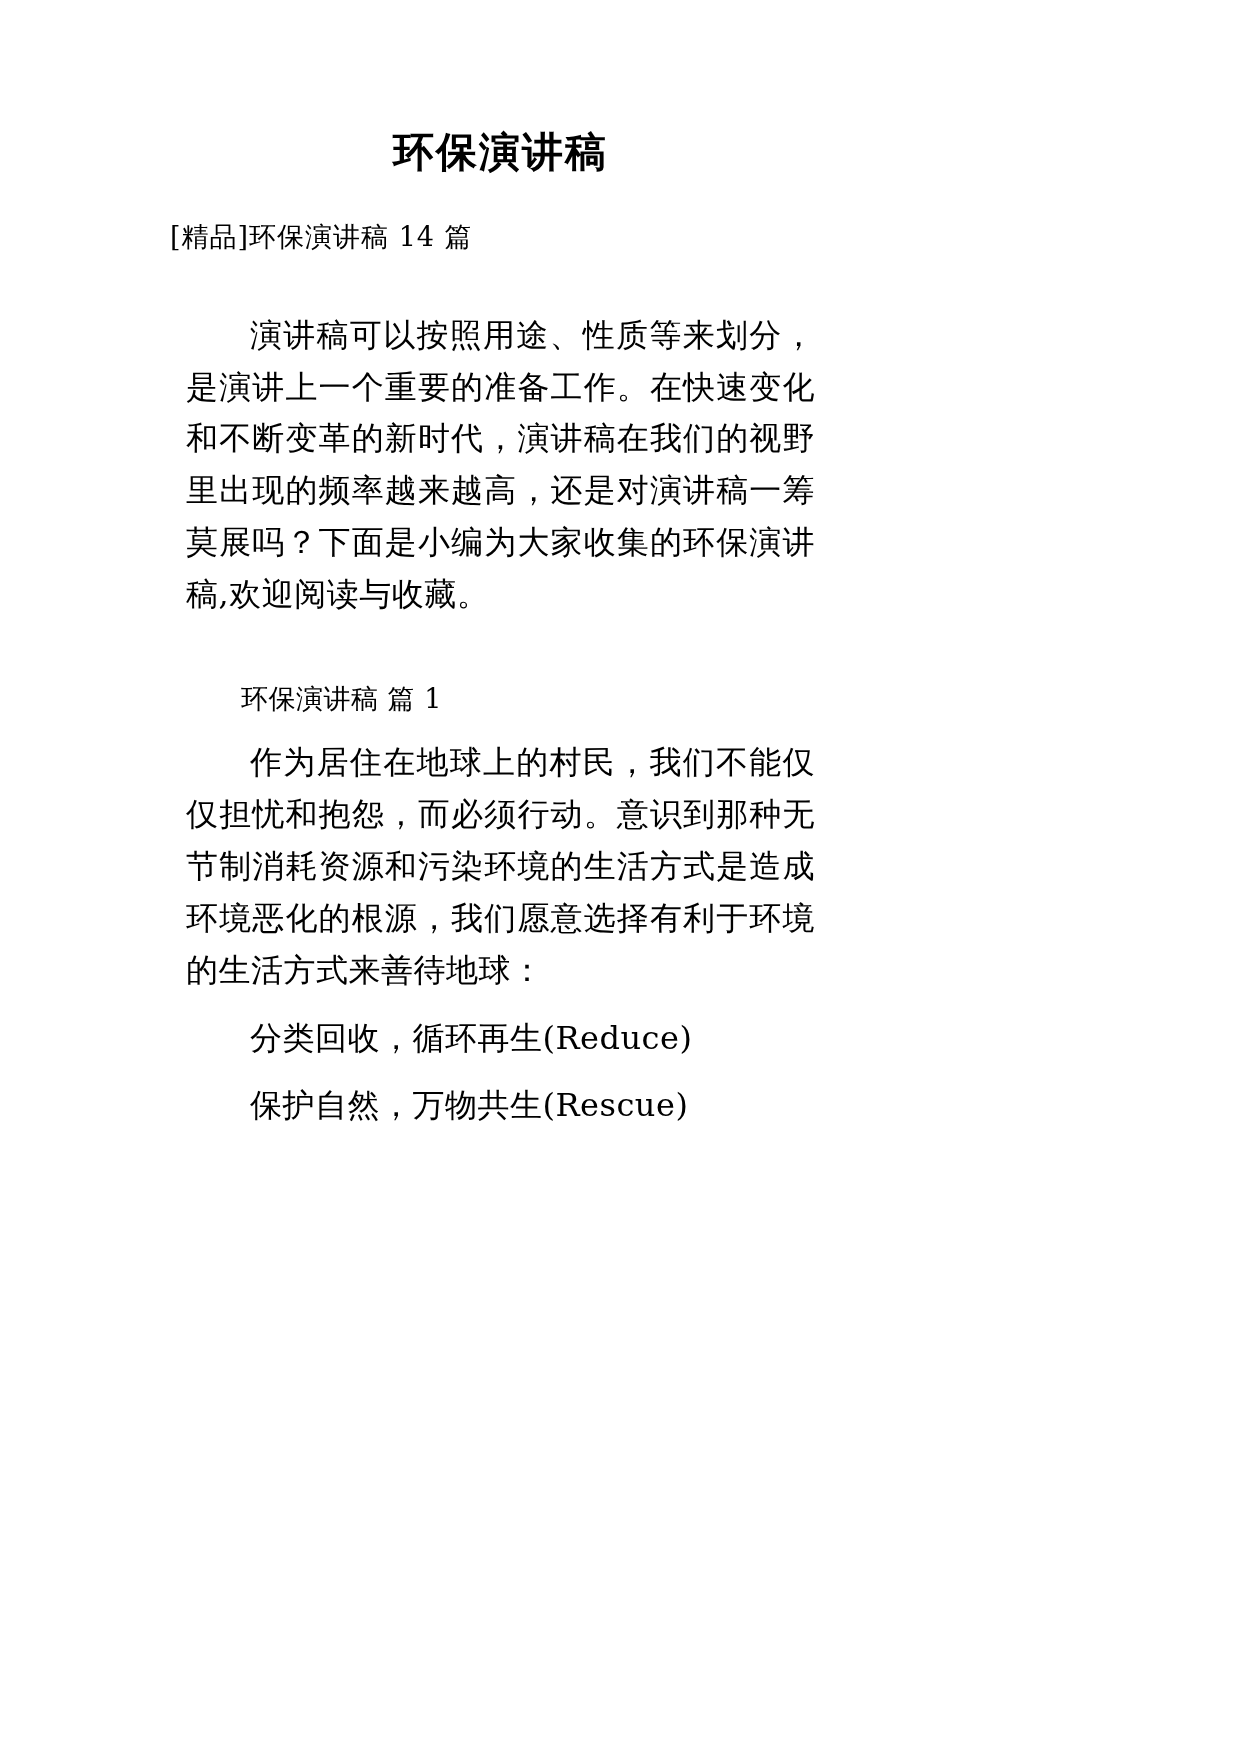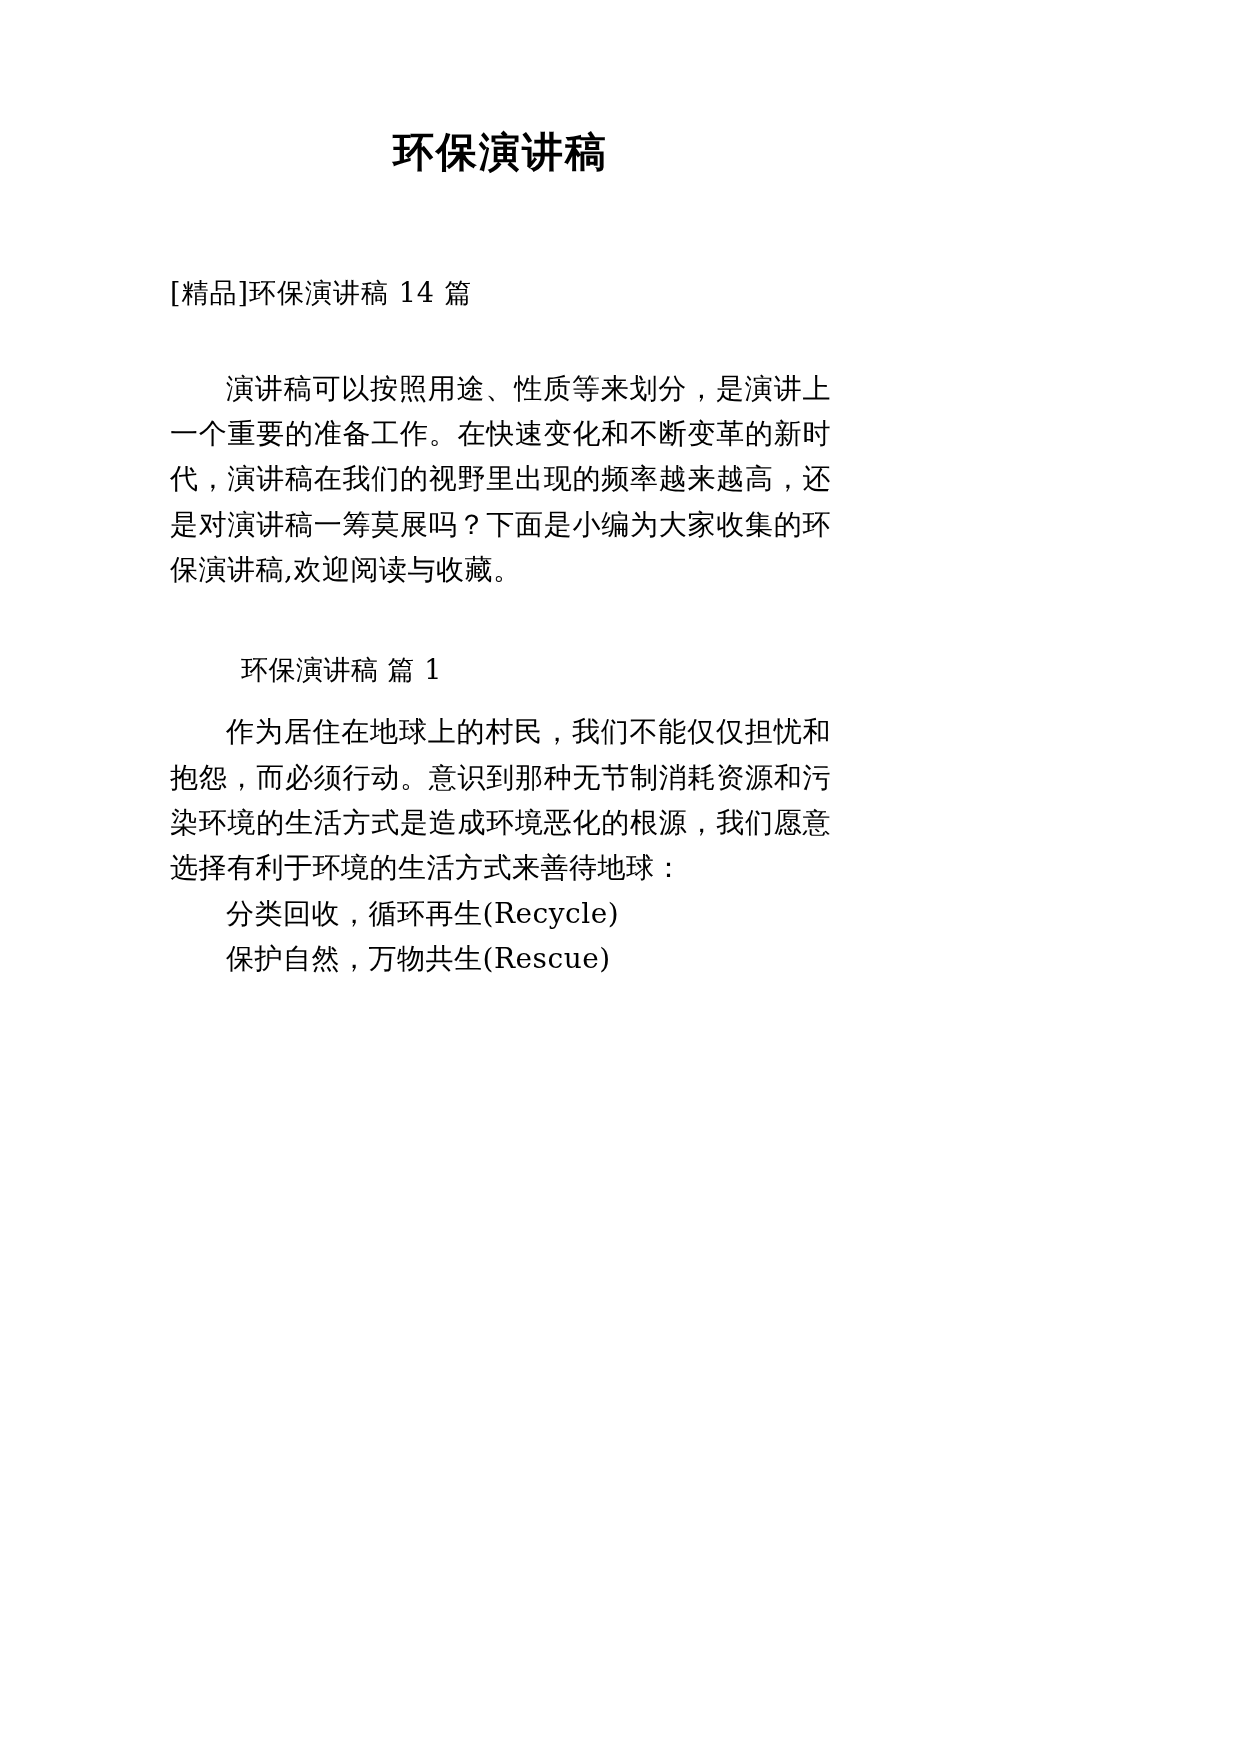--- a/index.html
+++ b/index.html
@@ -28,28 +28,28 @@
     font-weight: bold;
     font-size: 41px;
     letter-spacing: 2px;
     margin: 0;
     padding-top: 128px;
     line-height: 1.2;
   }
   .subtitle {
     font-size: 27px;
     line-height: 1.5;
-    margin-top: 96px;
+    margin-top: 40px;
     letter-spacing: 1px;
   }
   .para {
-    font-size: 28px;
+    font-size: 32px;
     line-height: 1.62;
     letter-spacing: 0.5px;
-    margin: 0;
+    margin: 16px;
     text-align: justify;
     text-justify: inter-ideograph;
   }
   .para.indent {
     text-indent: 2em;
   }
   .block-intro {
     margin-top: 52px;
   }
   .section-head {
@@ -74,17 +74,17 @@
   <div class="subtitle">[精品]环保演讲稿 14 篇</div>
 
   <div class="block-intro">
     <p class="para indent">演讲稿可以按照用途、性质等来划分，是演讲上一个重要的准备工作。在快速变化和不断变革的新时代，演讲稿在我们的视野里出现的频率越来越高，还是对演讲稿一筹莫展吗？下面是小编为大家收集的环保演讲稿,欢迎阅读与收藏。</p>
   </div>
 
   <div class="section-head">环保演讲稿 篇 1</div>
 
   <div class="body-block">
     <p class="para indent">作为居住在地球上的村民，我们不能仅仅担忧和抱怨，而必须行动。意识到那种无节制消耗资源和污染环境的生活方式是造成环境恶化的根源，我们愿意选择有利于环境的生活方式来善待地球：</p>
-    <p class="para indent">分类回收，循环再生(Recycle)</p>
+    <p class="para indent">分类回收，循环再生(Reduce)</p>
     <p class="para indent">保护自然，万物共生(Rescue)</p>
   </div>
 
 </div>
 
 </body></html>

